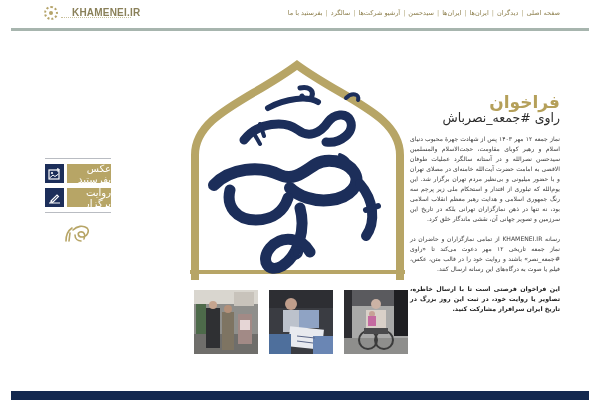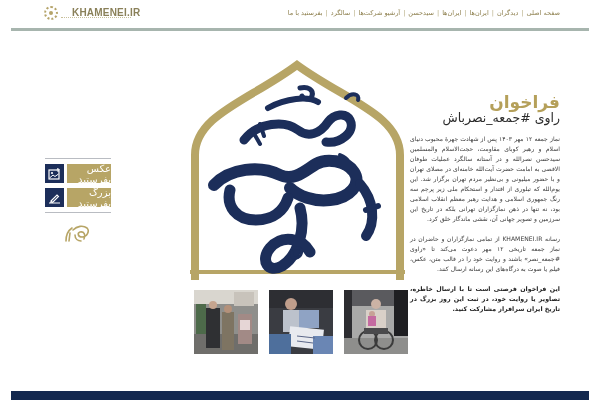--- a/index.html
+++ b/index.html
@@ -85,21 +85,21 @@
 
 
   <div class="side-row">
     <span class="side-icon">
       <svg width="13" height="12" viewBox="0 0 13 12">
         <path d="M3 9 L9 3 L10.5 4.5 L4.5 10.5 Z" fill="none" stroke="#fff" stroke-width="1.1"></path>
         <path d="M1 11 L12 11" stroke="#fff" stroke-width="1"></path>
         <path d="M2.5 9.5 L3 9 L4.5 10.5 L2 11 Z" fill="#fff"></path>
       </svg>
     </span>
-    <span class="side-label">بزرگ بفرستید</span>
+    <span class="side-label">روایت برگزار</span>
   </div>
 
   <div class="side-rule2"></div>
   <div class="side-logo">
     <svg width="30" height="22" viewBox="0 0 30 22">
       <path d="M3 19 C3 12, 6 8, 9 6 M6 19 L7 11 M10 8 C14 4, 20 3, 24 6 C27 9, 24 15, 19 15 C15 15, 14 11, 17 10 C21 9, 23 13, 21 17 M12 13 C12 17, 15 19, 18 19" fill="none" stroke="#b7a566" stroke-width="1.6" stroke-linecap="round"></path>
     </svg>
   </div>
 </div>
 

